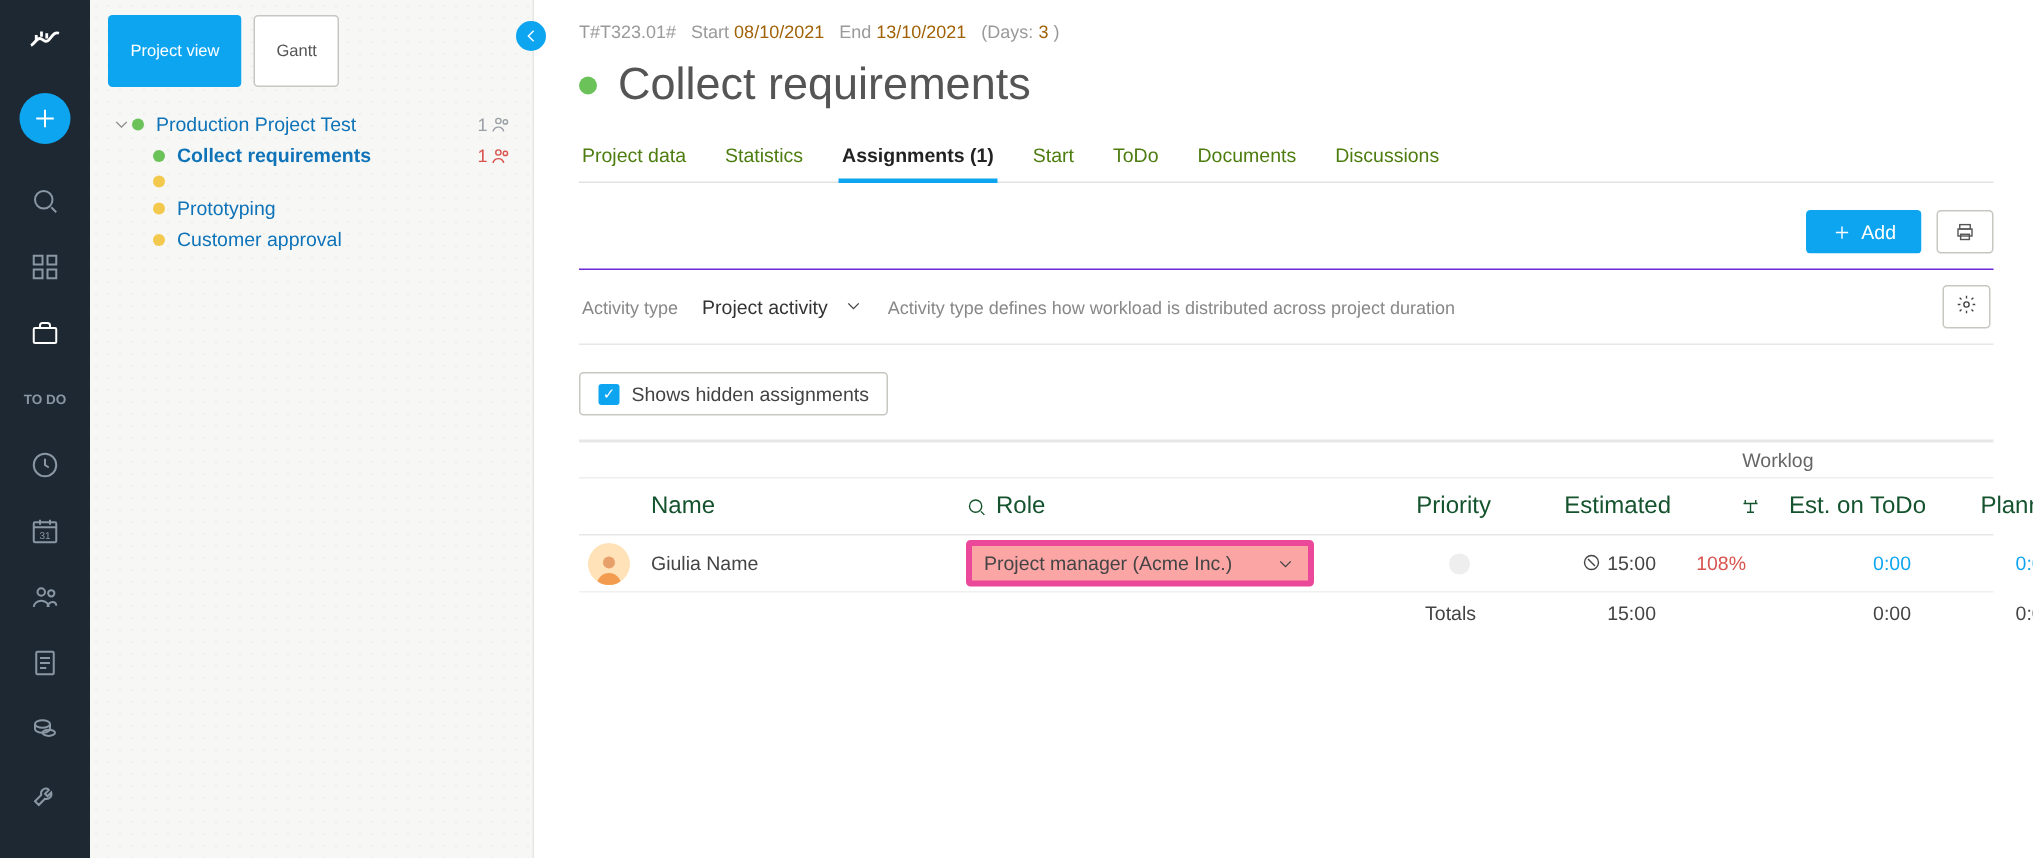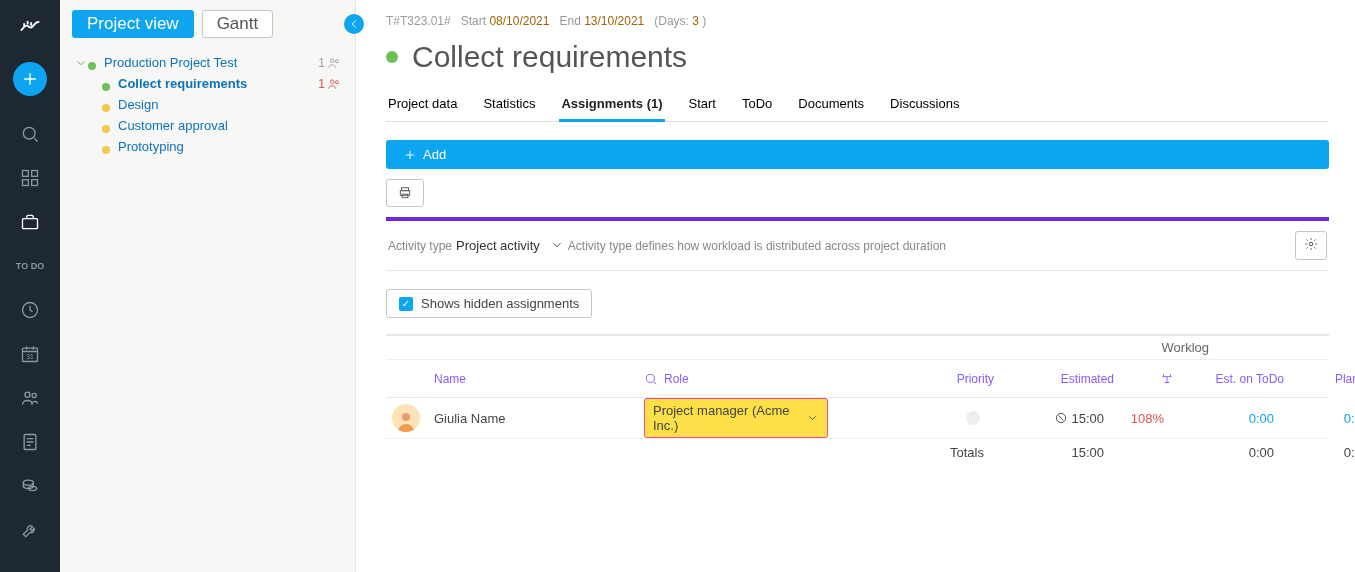--- a/index.html
+++ b/index.html
@@ -10,26 +10,26 @@
 .rail .rail-item svg { width: 20px; height: 20px; stroke: currentColor; fill: none; stroke-width: 1.6; }
 .rail .logo svg { width: 28px; height: 28px; stroke: #fff; }
 .rail .add-btn { background: #0ea5f0; color: #fff; border-radius: 50%; width: 34px; height: 34px; margin: 10px 0 14px; }
 .rail .add-btn svg { stroke: #fff; }
 .rail .rail-item.active { color: #fff; }
 .rail .todo-text { font-size: 9px; font-weight: 600; line-height: 1; text-align: center; }
 
 .sidebar { width: 296px; background: #f7f7f5; border-right: 1px solid #e6e6e2; padding: 10px 12px; flex-shrink: 0; position: relative; }
 .sidebar::after { content: ""; position: absolute; inset: 0; background-image: radial-gradient(#e0e0da 0.5px, transparent 0.5px); background-size: 8px 8px; pointer-events: none; opacity: 0.35; }
 .view-switch { display: flex; gap: 8px; margin-bottom: 14px; position: relative; z-index: 1; }
-.pill { padding: 3px 14px; border-radius: 3px; font-size: 17px; cursor: pointer; border: 1px solid transparent; }
+.pill { padding: 17px 14px; border-radius: 3px; font-size: 11px; cursor: pointer; border: 1px solid transparent; }
 .pill.active { background: #0ea5f0; color: #fff; }
 .pill.inactive { background: #fff; border: 1px solid #c7c7c2; color: #555; }
 
 .tree { position: relative; z-index: 1; }
-.tree-row { display: flex; align-items: flex-end; padding: 3px 2px; cursor: pointer; }
+.tree-row { display: flex; align-items: center; padding: 3px 2px; cursor: pointer; }
 .chev { width: 14px; display: inline-flex; color: #888; }
 .dot { width: 8px; height: 8px; border-radius: 50%; margin-right: 8px; flex-shrink: 0; }
 .dot.green { background: #6ac259; }
 .dot.yellow { background: #f2c94c; }
 .tree-label { flex: 1; color: #0e73b8; }
 .tree-row.selected .tree-label { font-weight: 700; }
 .tree-meta { display: flex; align-items: center; gap: 2px; color: #9aa0a6; font-size: 12px; }
 .tree-meta.red { color: #d9534f; }
 .tree-children { padding-left: 22px; }
 .tree-children .tree-row { padding-left: 8px; }
@@ -37,48 +37,48 @@
 .collapse-btn { position: absolute; top: 14px; left: 344px; width: 20px; height: 20px; background: #0ea5f0; border-radius: 50%; display: flex; align-items: center; justify-content: center; color: #fff; cursor: pointer; z-index: 5; }
 
 .main { flex: 1; padding: 14px 26px 0 30px; overflow: auto; }
 .crumb { font-size: 12px; color: #9a9a9a; display: flex; gap: 10px; margin-bottom: 12px; }
 .crumb b { color: #a16207; font-weight: 400; }
 .page-title-row { display: flex; align-items: center; gap: 14px; margin-bottom: 18px; }
 .pt-dot { width: 12px; height: 12px; border-radius: 50%; background: #6ac259; }
 .page-title { font-size: 30px; font-weight: 300; color: #555; }
 
 .tabs { display: flex; gap: 22px; border-bottom: 1px solid #e2e2e2; padding-bottom: 0; margin-bottom: 18px; }
-.tab { padding: 4px 2px 10px; cursor: pointer; color: #000000; font-size: 13px; position: relative; }
+.tab { padding: 4px 2px 10px; cursor: pointer; color: #4d7c0f; font-size: 13px; position: relative; }
 .tab.active { font-weight: 700; color: #222; }
 .tab.active::after { content: ""; position: absolute; left: 0; right: 0; bottom: -1px; height: 3px; background: #0ea5f0; }
 
-.toolbar { display: flex; justify-content: flex-end; gap: 10px; margin-bottom: 10px; flex-direction: column; }
+.toolbar { display: flex; justify-content: flex-end; gap: 10px; margin-bottom: 10px; }
 .btn { display: inline-flex; align-items: center; gap: 6px; padding: 6px 16px; border-radius: 3px; cursor: pointer; font-size: 13px; border: 1px solid transparent; }
 .btn.primary { background: #0ea5f0; color: #fff; }
 .btn.outline { background: #fff; border: 1px solid #c7c7c2; color: #555; width: 38px; justify-content: center; padding: 6px 8px; }
 
-.activity-bar { display: flex; align-items: center; border-top: 4px solid #6d28d9; border-bottom: 1px solid #e7e7e7; padding: 10px 2px; margin-bottom: 18px; }
+.activity-bar { display: flex; align-items: center; gap: 12px; border-top: 1px solid #6d28d9; border-bottom: 1px solid #e7e7e7; padding: 10px 2px; margin-bottom: 18px; }
 .activity-bar .lbl { color: #888; font-size: 12px; }
 .select { display: inline-flex; align-items: flex-start; gap: 10px; padding: 2px 4px; cursor: pointer; }
 .select .sv { color: #333; }
 .activity-hint { color: #888; font-size: 12px; flex: 1; }
 .gear-box { border: 1px solid #c7c7c2; padding: 5px 8px; border-radius: 3px; cursor: pointer; }
 
 .checkbox-row { display: inline-flex; align-items: center; gap: 8px; border: 1px solid #c7c7c2; border-radius: 3px; padding: 6px 12px; margin-bottom: 16px; background: #fff; }
 .cbx { width: 14px; height: 14px; background: #0ea5f0; border-radius: 2px; display: flex; align-items: center; justify-content: center; color: #fff; font-size: 10px; }
 
 .grid { border-top: 2px solid #e7e7e7; }
 .hdr-row, .data-row { display: grid; grid-template-columns: 48px 210px 240px 110px 120px 60px 110px 95px 95px 120px; align-items: center; min-height: 38px; }
-.hdr-row { border-bottom: 1px solid #e7e7e7; color: #8b5cf6; font-size: 12px; }
+.hdr-row { border-bottom: 1px solid #e7e7e7; color: #14532d; font-size: 16px; }
 .hdr-row > div { display: flex; align-items: center; gap: 6px; }
 .hdr-row .jr { justify-content: flex-end; }
 .data-row { border-bottom: 1px solid #f0f0f0; }
 .avatar { width: 28px; height: 28px; border-radius: 50%; background: #ffe2b8; overflow: hidden; margin-left: 6px; display:flex; align-items:flex-end; justify-content:center; }
 .avatar svg { width: 24px; height: 24px; }
-.role-select { border: 1px solid #ec4899; border-radius: 3px; padding: 4px 8px; display: flex; align-items: center; justify-content: space-between; width: 184px; background: #fde047; cursor: pointer; }
+.role-select { border: 4px solid #ec4899; border-radius: 3px; padding: 4px 8px; display: flex; align-items: center; justify-content: space-between; width: 232px; background: #fca5a5; cursor: pointer; }
 .priority-dot { width: 14px; height: 14px; border-radius: 50%; background: #eee; }
 .num-r { text-align: right; padding-right: 10px; }
 .link { color: #0ea5f0; cursor: pointer; }
 .red-txt { color: #d9534f; }
 .totals-row { display: grid; grid-template-columns: 48px 210px 240px 110px 120px 60px 110px 95px 95px 120px; padding: 6px 0; color: #444; }
 .svgicon { width: 14px; height: 14px; stroke: currentColor; fill: none; stroke-width: 1.6; }
 </style>
 </head>
 <body>
 
@@ -188,29 +188,28 @@
               <span>1</span>
               <svg class="svgicon" viewBox="0 0 24 24" style="stroke:#d9534f">
                 <circle cx="9" cy="8" r="3"></circle>
                 <path d="M3 20c0-3 3-5 6-5s6 2 6 5"></path>
                 <circle cx="17" cy="9" r="2.5"></circle>
               </svg>
             </span>
         </div>
         <div class="tree-row">
           <span class="dot yellow"></span>
-          <span class="tree-label">Design</span>
+        </div>
+        <div class="tree-row">
+          <span class="dot yellow"></span>
+          <span class="tree-label">Prototyping</span>
         </div>
         <div class="tree-row">
           <span class="dot yellow"></span>
           <span class="tree-label">Customer approval</span>
-        </div>
-        <div class="tree-row">
-          <span class="dot yellow"></span>
-          <span class="tree-label">Prototyping</span>
         </div>
       </div>
     </div>
   </div>
 
   <div class="collapse-btn">
       <svg class="svgicon" viewBox="0 0 24 24" style="stroke:#fff">
         <path d="M15 6l-6 6 6 6"></path>
       </svg>
     </div>

